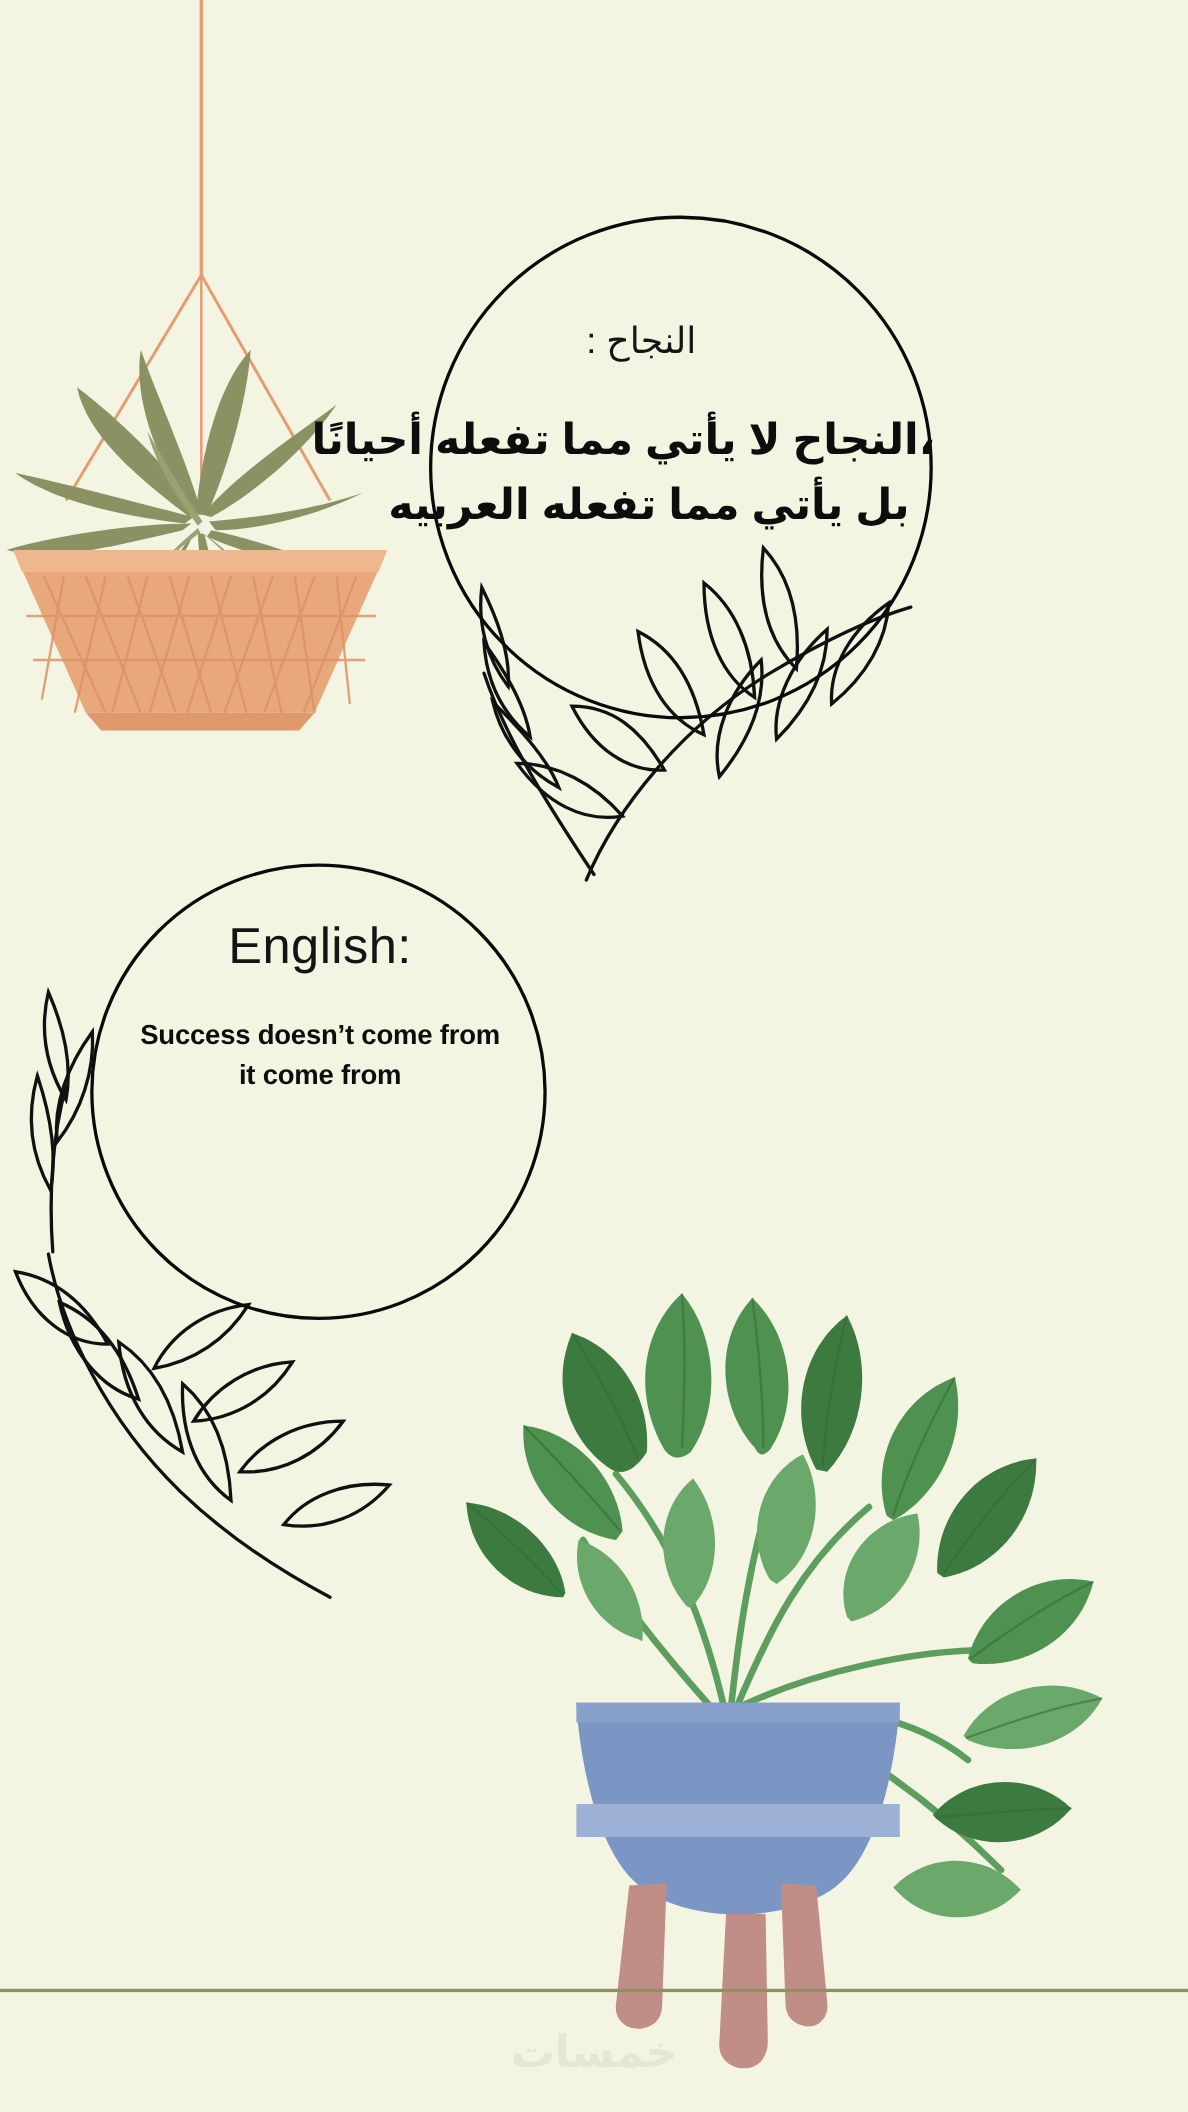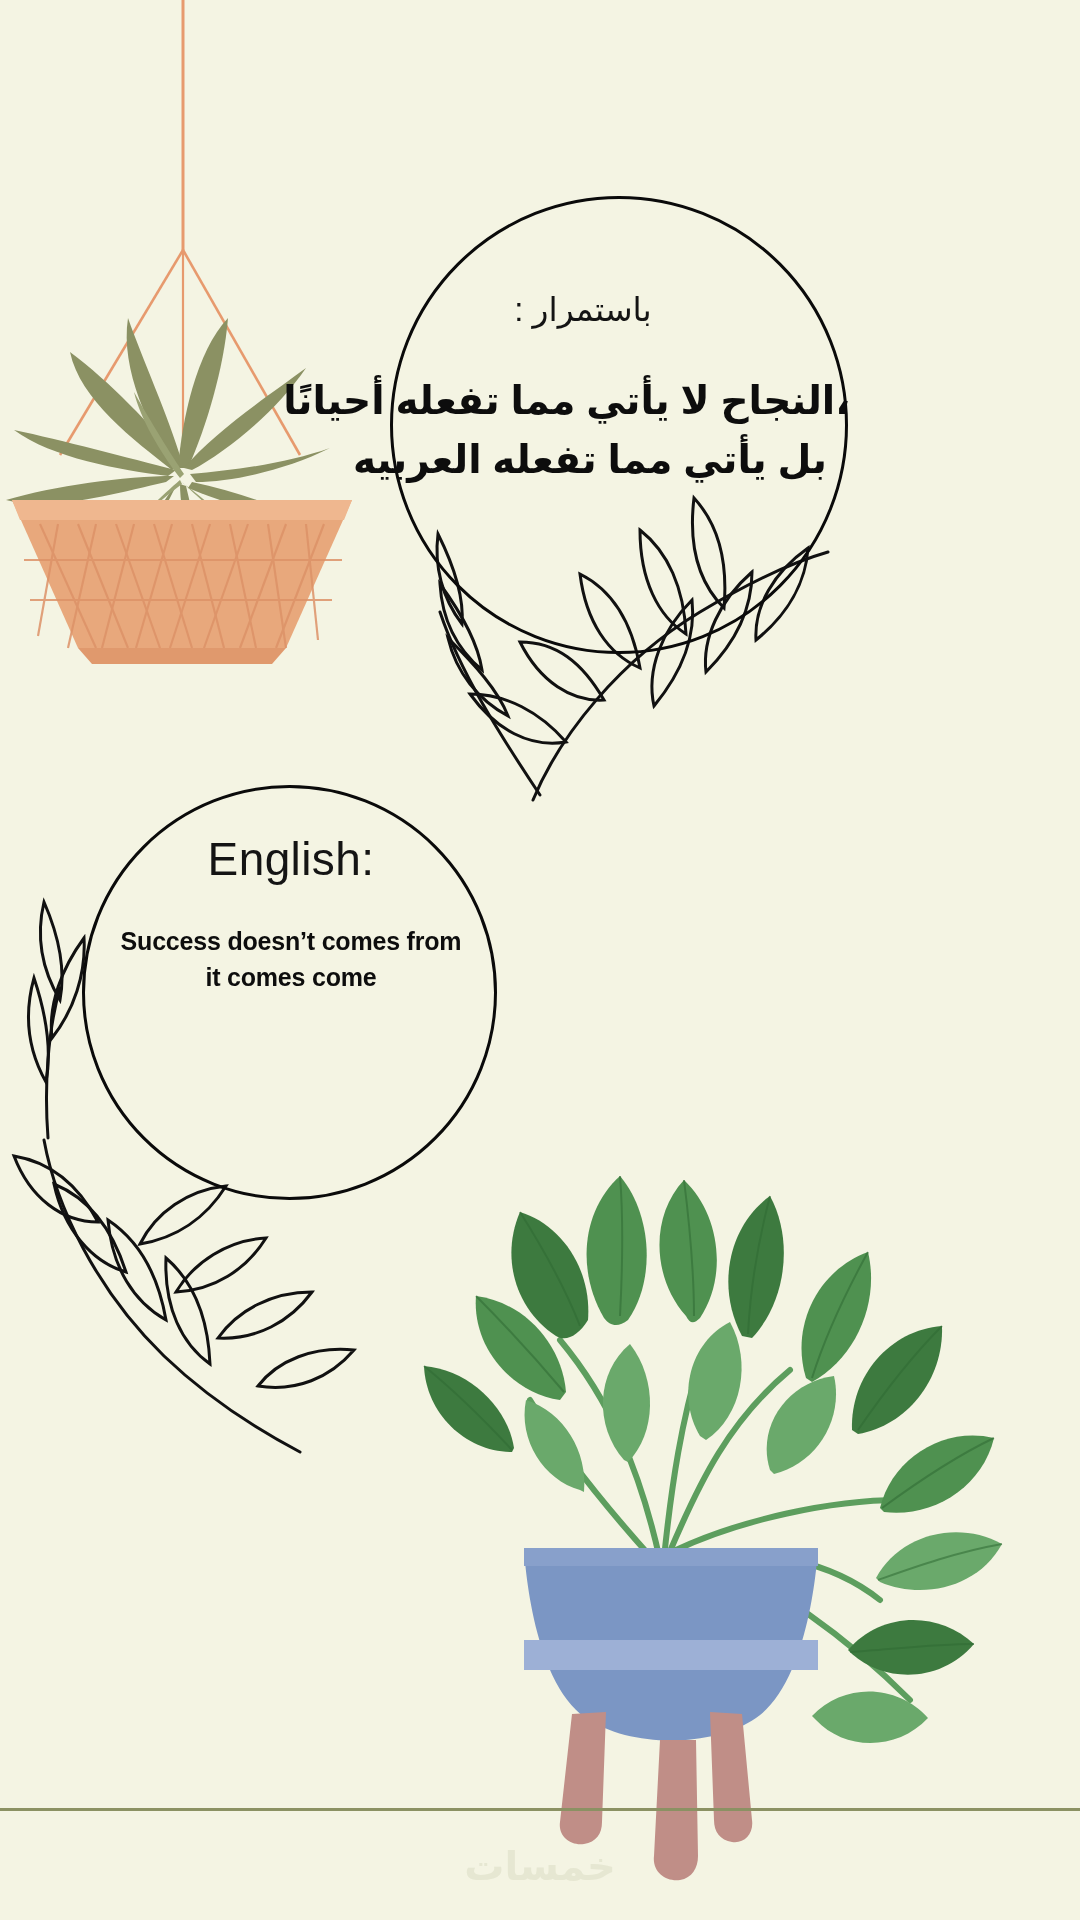--- a/index.html
+++ b/index.html
@@ -287,31 +287,31 @@
       <path d="M572 1714 L560 1822 C558 1836 570 1846 584 1844 C596 1842 602 1834 602 1822 L606 1712 Z" fill="#c08e87"></path>
       <path d="M660 1740 L654 1856 C652 1872 666 1882 680 1880 C692 1878 698 1868 698 1856 L696 1740 Z" fill="#c08e87"></path>
       <path d="M742 1714 L752 1820 C754 1834 744 1844 732 1842 C720 1840 714 1832 714 1820 L710 1712 Z" fill="#c08e87"></path>
     </g>
   </svg>
 
   <div class="circle circle-arabic"></div>
   <div class="circle circle-english"></div>
 
   <div class="text-block arabic-block">
-    <div class="label-ar">باستمرار :</div>
+    <div class="label-ar">النجاح :</div>
     <div class="quote-ar">
       <span class="ln">،النجاح لا يأتي مما تفعله أحيانًا</span>
       <span class="ln">بل يأتي مما تفعله العربيه</span>
     </div>
   </div>
 
   <div class="text-block english-block">
     <div class="label-en">English:</div>
     <div class="quote-en">
-      <span class="ln">Success doesn’t comes from</span>
-      <span class="ln">it comes come</span>
+      <span class="ln">Success doesn’t come from</span>
+      <span class="ln">it come from</span>
     </div>
   </div>
 
   <div class="bottom-rule"></div>
   <div class="watermark">خمسات</div>
 
 </div>
 
 </body></html>

